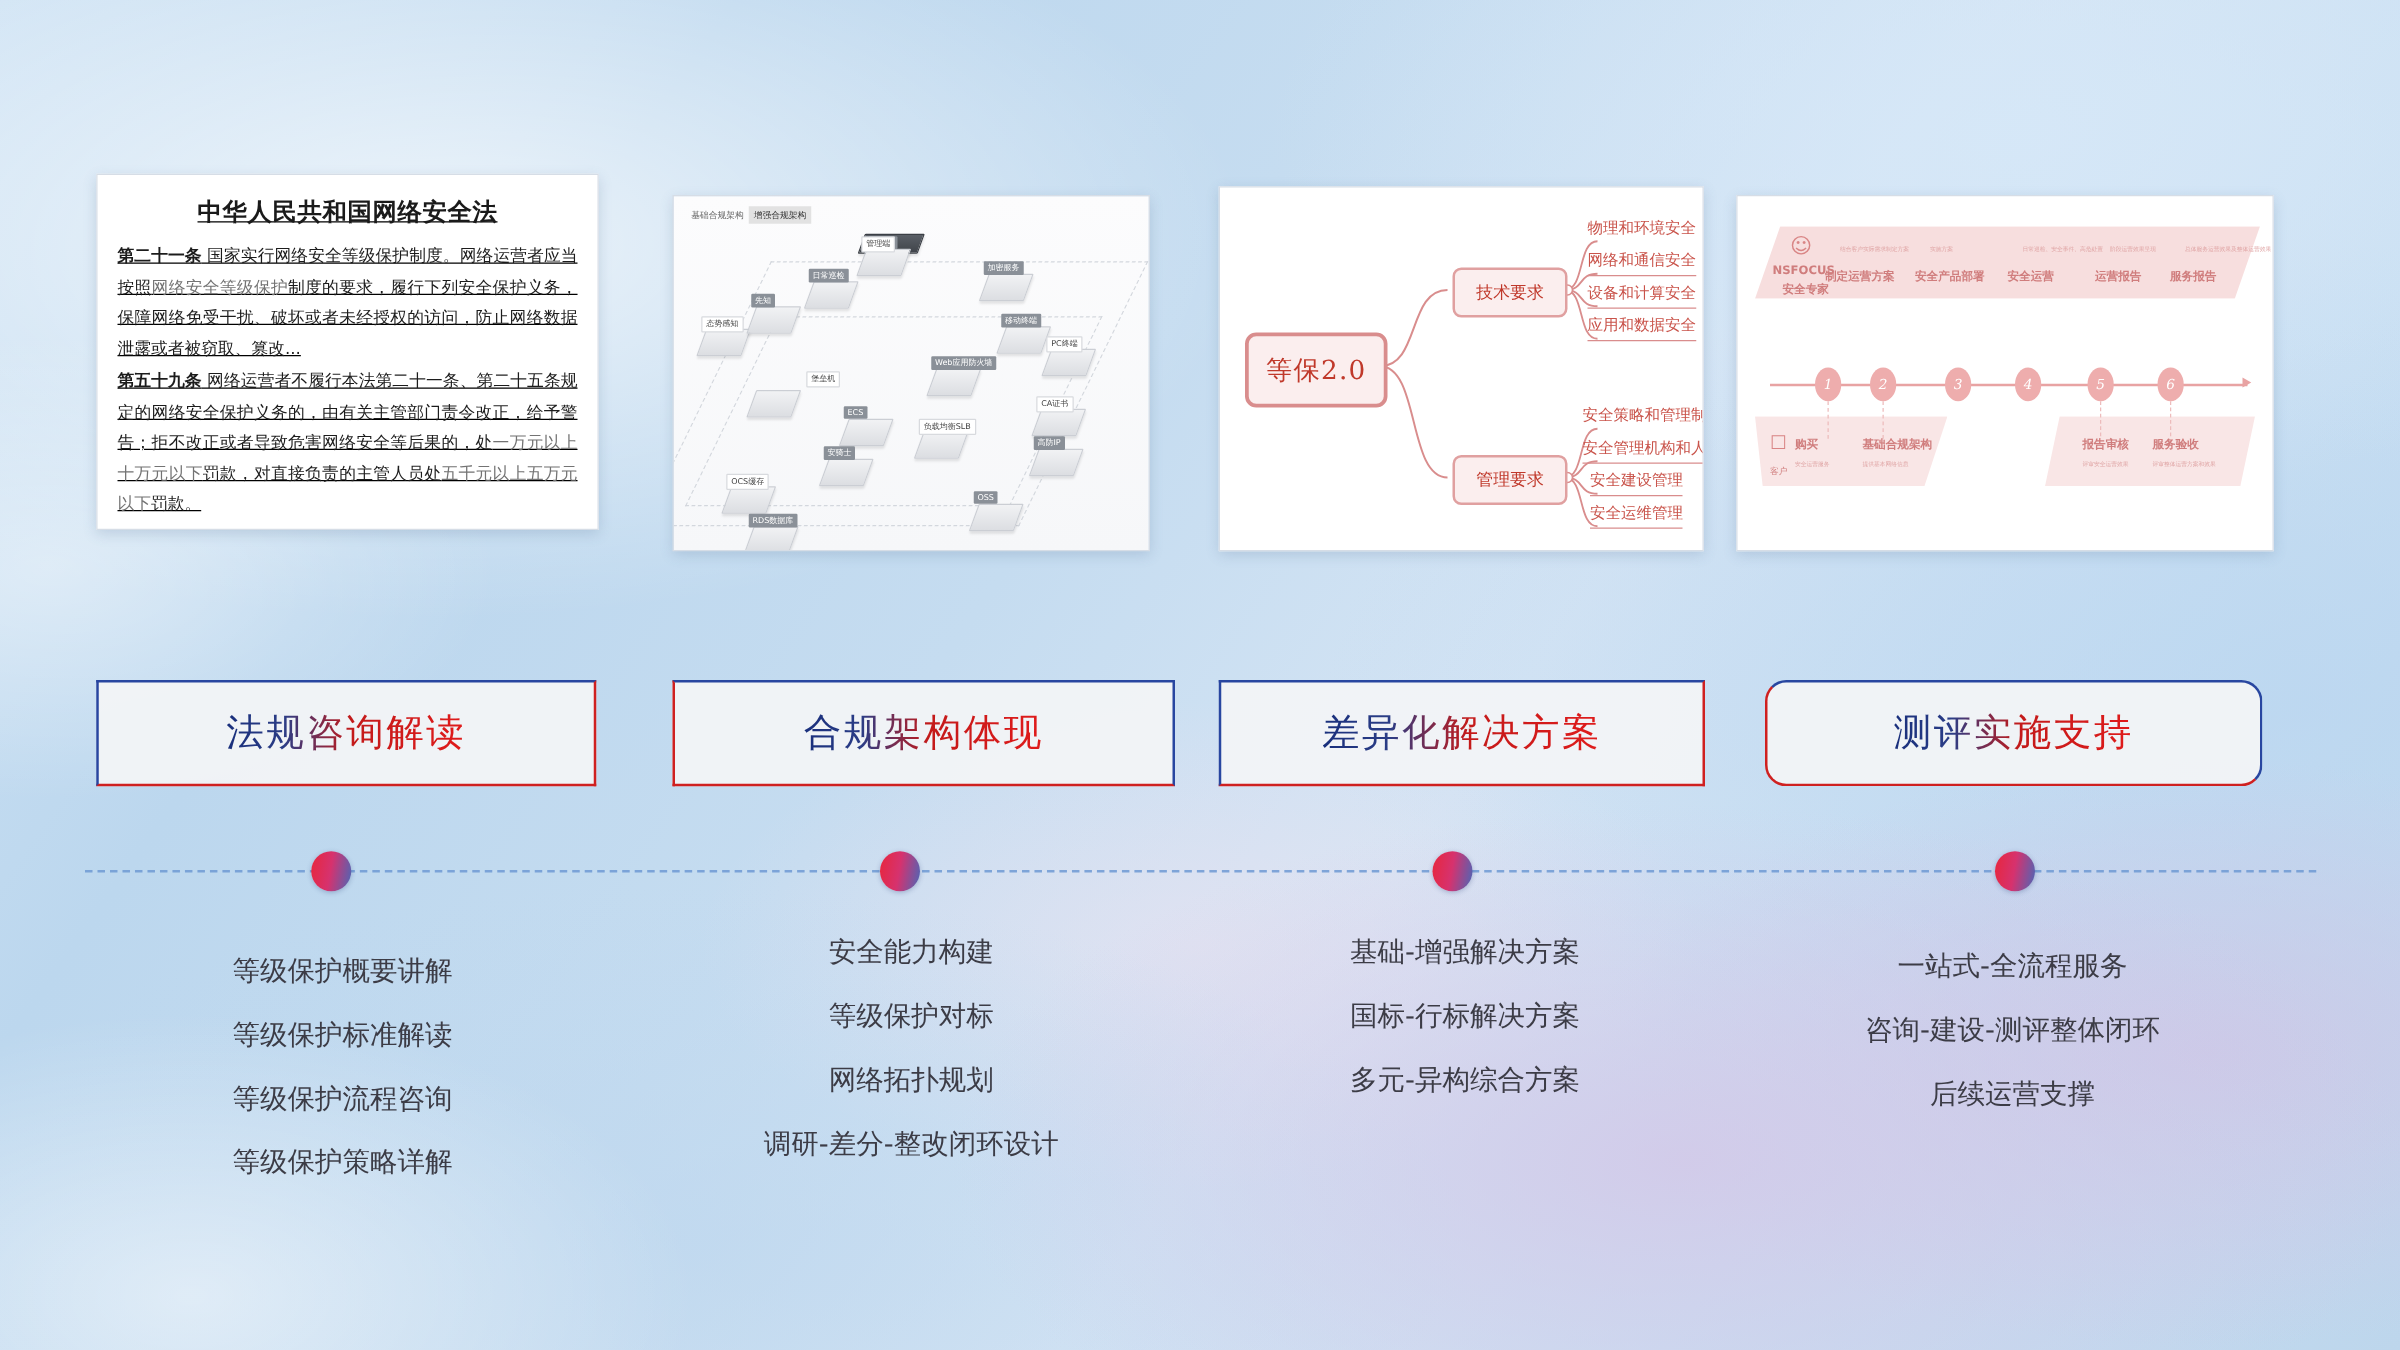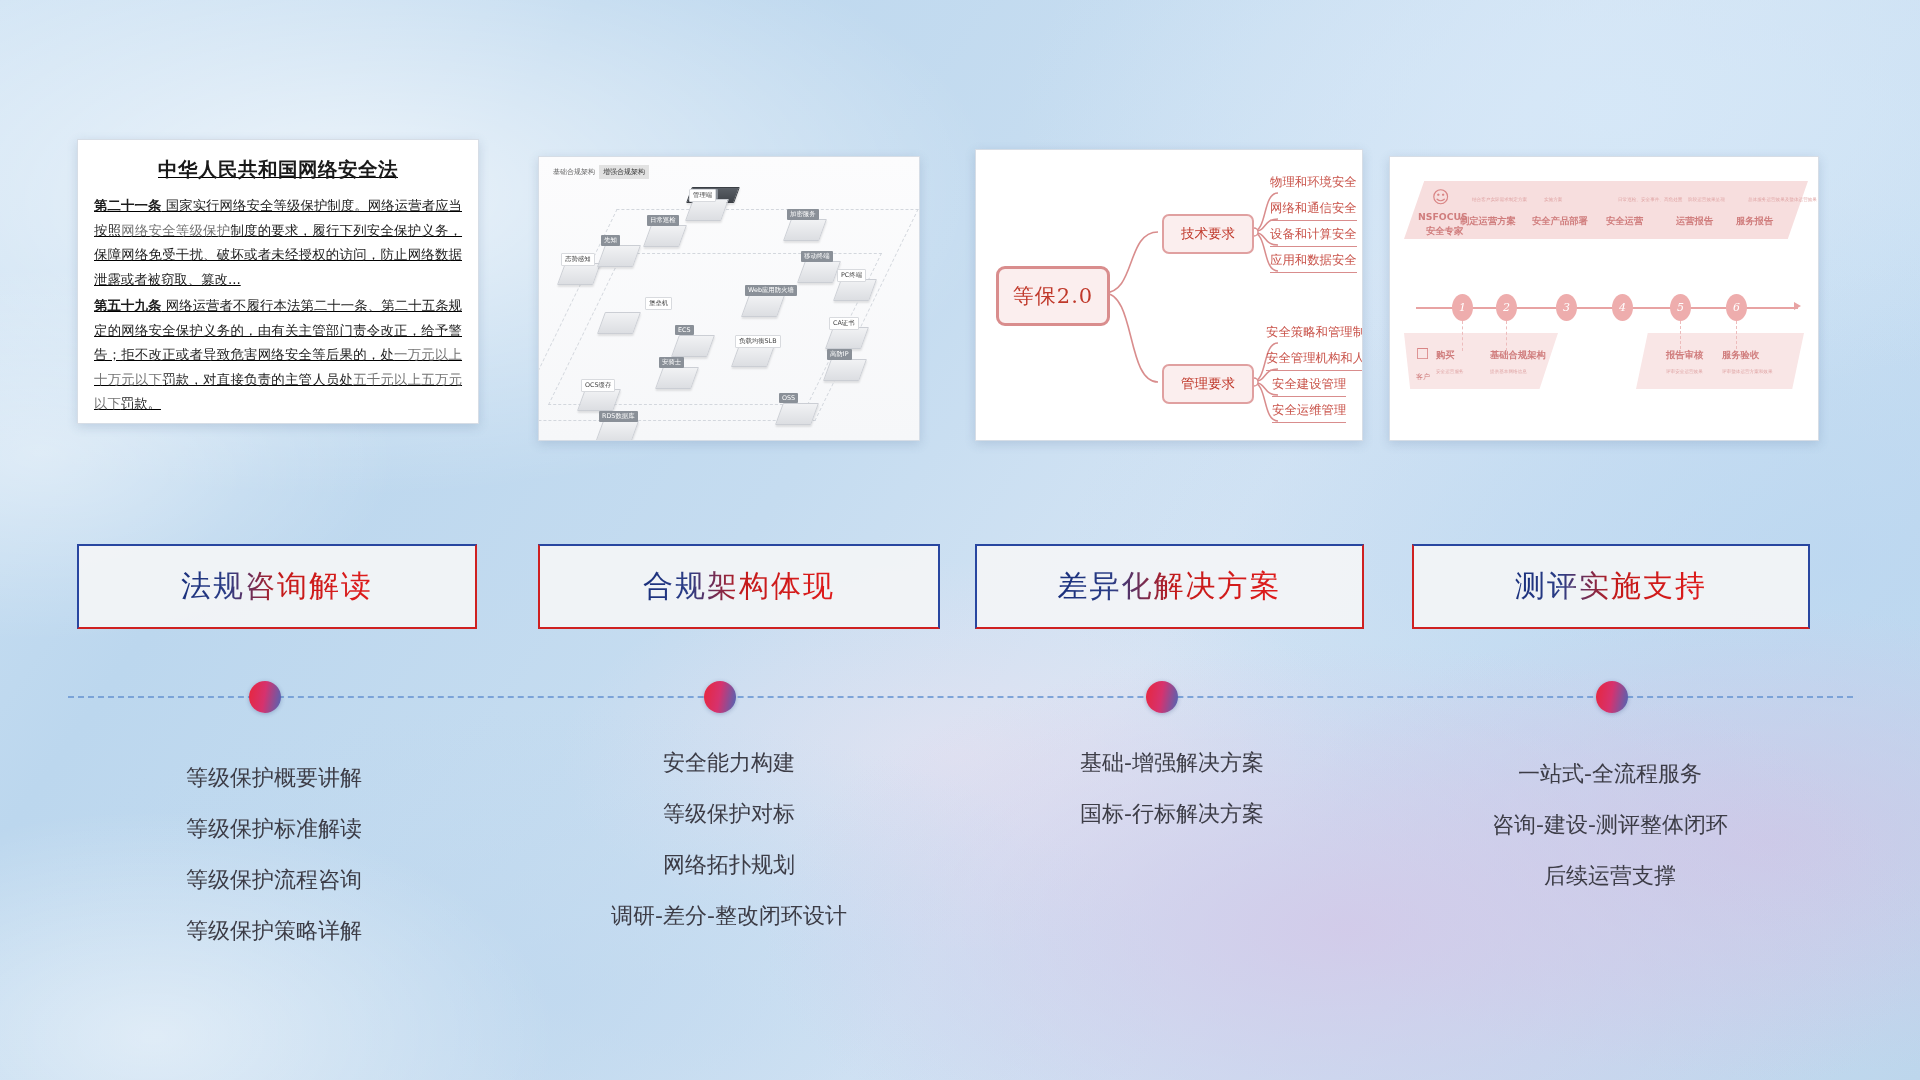--- a/index.html
+++ b/index.html
@@ -261,21 +261,21 @@
   <div id="titles">
       <div class="titlebox" style="left: 77px; top: 544px; width: 400px; border-width: 2px; border-style: solid; border-color: rgb(40, 70, 160) rgb(207, 32, 32) rgb(207, 32, 32) rgb(40, 70, 160);">
         <div class="tbtext">法规咨询解读</div>
       </div>
       <div class="titlebox" style="left: 538px; top: 544px; width: 402px; border-width: 2px; border-style: solid; border-color: rgb(40, 70, 160) rgb(40, 70, 160) rgb(207, 32, 32) rgb(207, 32, 32);">
         <div class="tbtext">合规架构体现</div>
       </div>
       <div class="titlebox" style="left: 975px; top: 544px; width: 389px; border-width: 2px; border-style: solid; border-color: rgb(40, 70, 160) rgb(207, 32, 32) rgb(207, 32, 32) rgb(40, 70, 160);">
         <div class="tbtext">差异化解决方案</div>
       </div>
-      <div class="titlebox" style="left: 1412px; top: 544px; width: 398px; border-width: 2px; border-style: solid; border-color: rgb(40, 70, 160) rgb(40, 70, 160) rgb(207, 32, 32) rgb(207, 32, 32);">
+      <div class="titlebox" style="left: 1412px; top: 544px; width: 398px; border-width: 2px; border-style: solid; border-color: rgb(40, 70, 160) rgb(40, 70, 160) rgb(207, 32, 32) rgb(207, 32, 32); border-radius: 17px;">
         <div class="tbtext">测评实施支持</div>
       </div>
     </div>
 
   <div class="tl-line"></div>
   <div id="dots">
       <div class="tl-dot" style="left: 249px; top: 681px;"></div>
       <div class="tl-dot" style="left: 704px; top: 681px;"></div>
       <div class="tl-dot" style="left: 1146px; top: 681px;"></div>
       <div class="tl-dot" style="left: 1596px; top: 681px;"></div>
@@ -290,20 +290,21 @@
       </div>
       <div class="blist" style="left: 499px; top: 737px; width: 460px;">
         <div class="bi">安全能力构建</div>
         <div class="bi">等级保护对标</div>
         <div class="bi">网络拓扑规划</div>
         <div class="bi">调研-差分-整改闭环设计</div>
       </div>
       <div class="blist" style="left: 942px; top: 737px; width: 460px;">
         <div class="bi">基础-增强解决方案</div>
         <div class="bi">国标-行标解决方案</div>
+        <div class="bi">多元-异构综合方案</div>
       </div>
       <div class="blist" style="left: 1380px; top: 748px; width: 460px;">
         <div class="bi">一站式-全流程服务</div>
         <div class="bi">咨询-建设-测评整体闭环</div>
         <div class="bi">后续运营支撑</div>
       </div>
     </div>
 
 </div>
 

